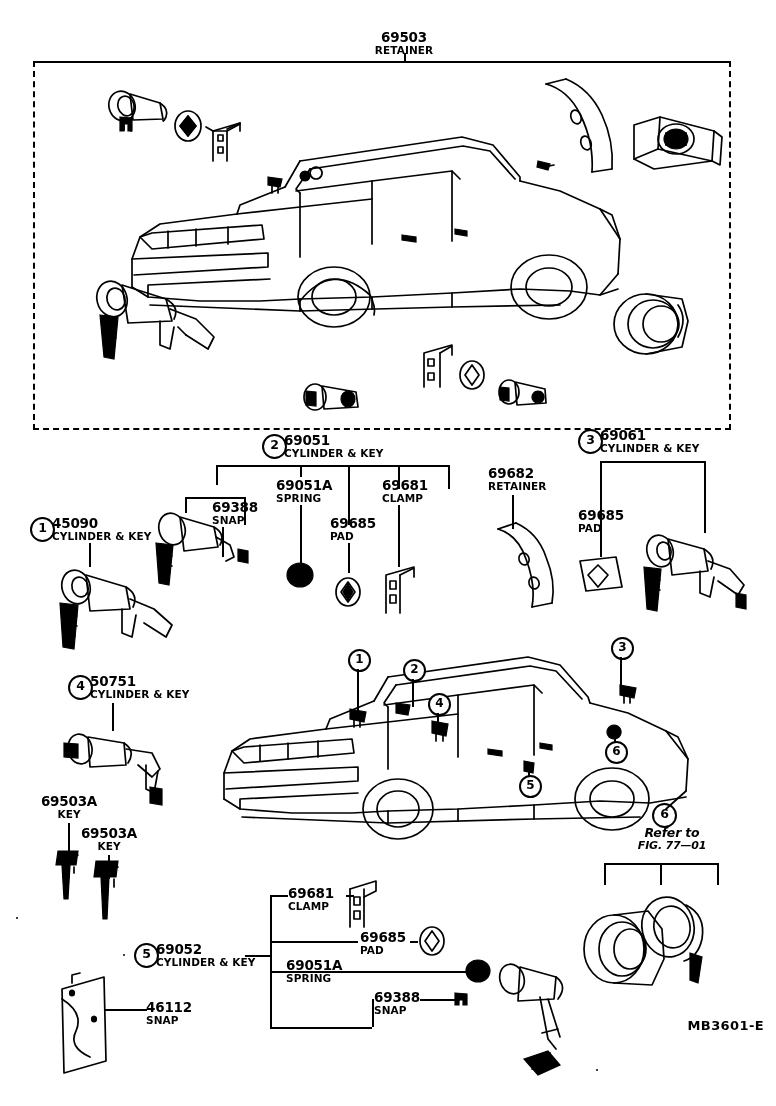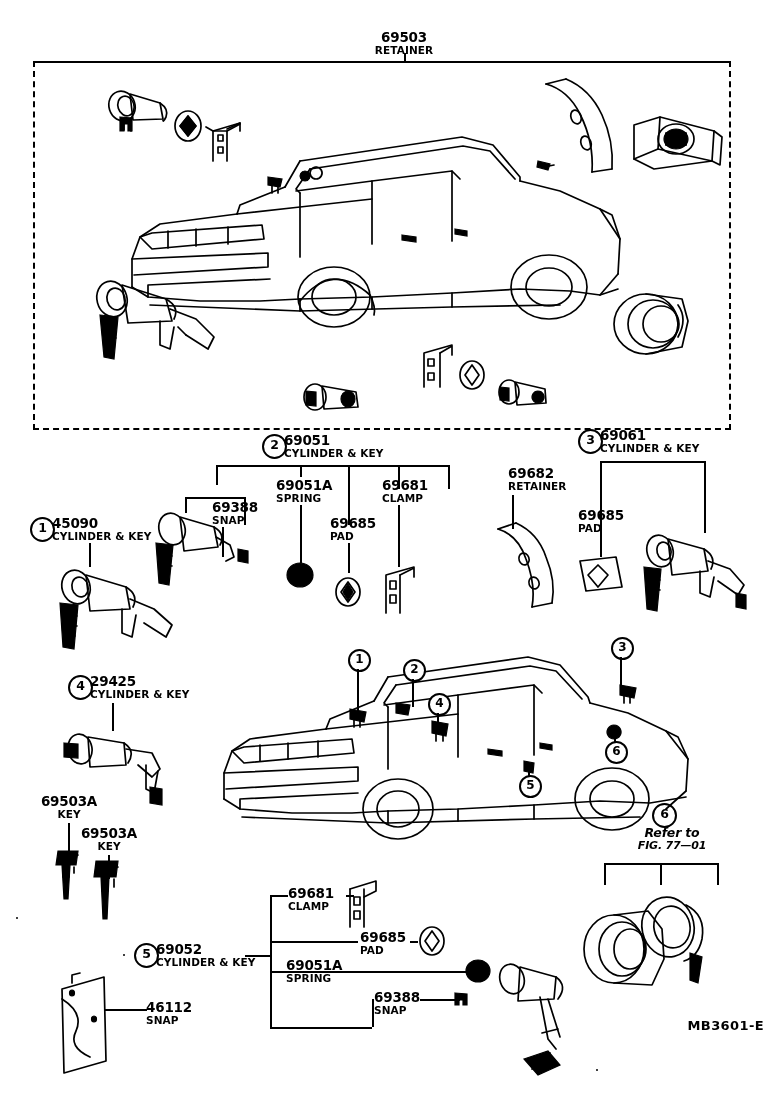--- a/index.html
+++ b/index.html
@@ -224,21 +224,21 @@
     <span class="desc">PAD</span>
   </div>
   <div class="ln lnv" style="left:348px;top:534px;height:30px;"></div>
 
   <div class="lbl" style="left:382px;top:470px;">
     <span class="num">69681</span>
     <span class="desc">CLAMP</span>
   </div>
   <div class="ln lnv" style="left:398px;top:496px;height:62px;"></div>
 
-  <div class="lbl" style="left:488px;top:458px;margin-left:20px;">
+  <div class="lbl" style="left:488px;top:458px;">
     <span class="num">69682</span>
     <span class="desc">RETAINER</span>
   </div>
   <div class="ln lnv" style="left:512px;top:486px;height:34px;"></div>
 
   <div class="callout" style="left:578px;top:420px;">3</div>
   <div class="lbl" style="left:600px;top:420px;">
     <span class="num">69061</span>
     <span class="desc">CYLINDER &amp; KEY</span>
   </div>
@@ -247,21 +247,21 @@
   <div class="ln lnv" style="left:704px;top:452px;height:72px;"></div>
 
   <div class="lbl" style="left:578px;top:500px;">
     <span class="num">69685</span>
     <span class="desc">PAD</span>
   </div>
   <div class="ln lnv" style="left:600px;top:476px;height:72px;"></div>
 
   <div class="callout" style="left:68px;top:666px;">4</div>
   <div class="lbl" style="left:90px;top:666px;">
-    <span class="num">29425</span>
+    <span class="num">50751</span>
     <span class="desc">CYLINDER &amp; KEY</span>
   </div>
   <div class="ln lnv" style="left:112px;top:694px;height:28px;"></div>
 
   <div class="lbl c" style="left:38px;top:786px;width:62px;">
     <span class="num">69503A</span>
     <span class="desc">KEY</span>
   </div>
   <div class="ln lnv" style="left:68px;top:814px;height:30px;"></div>
 

